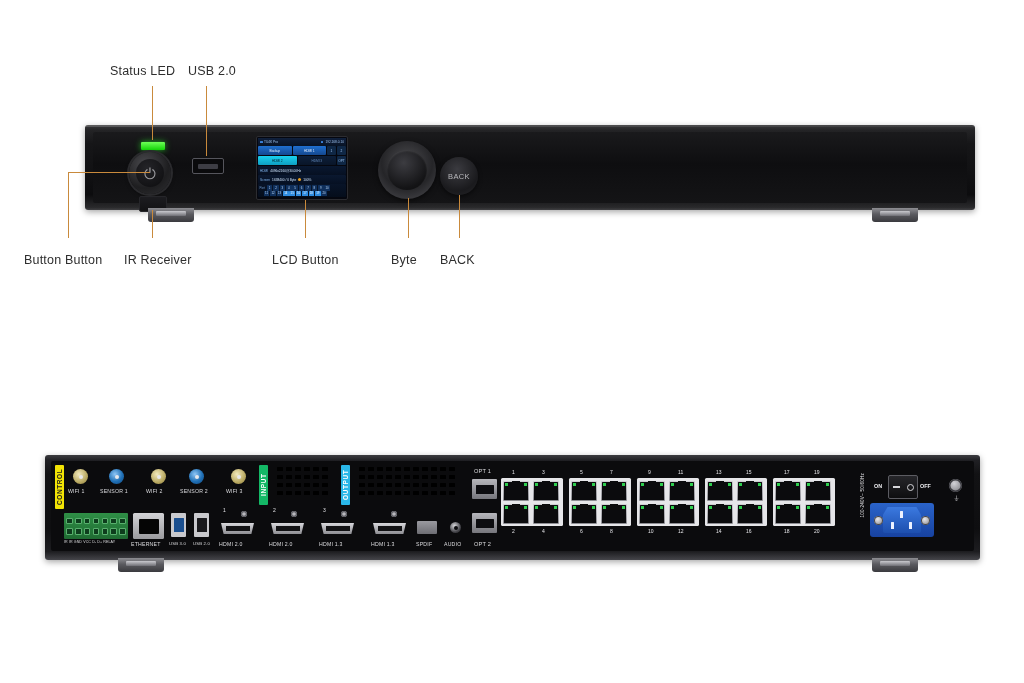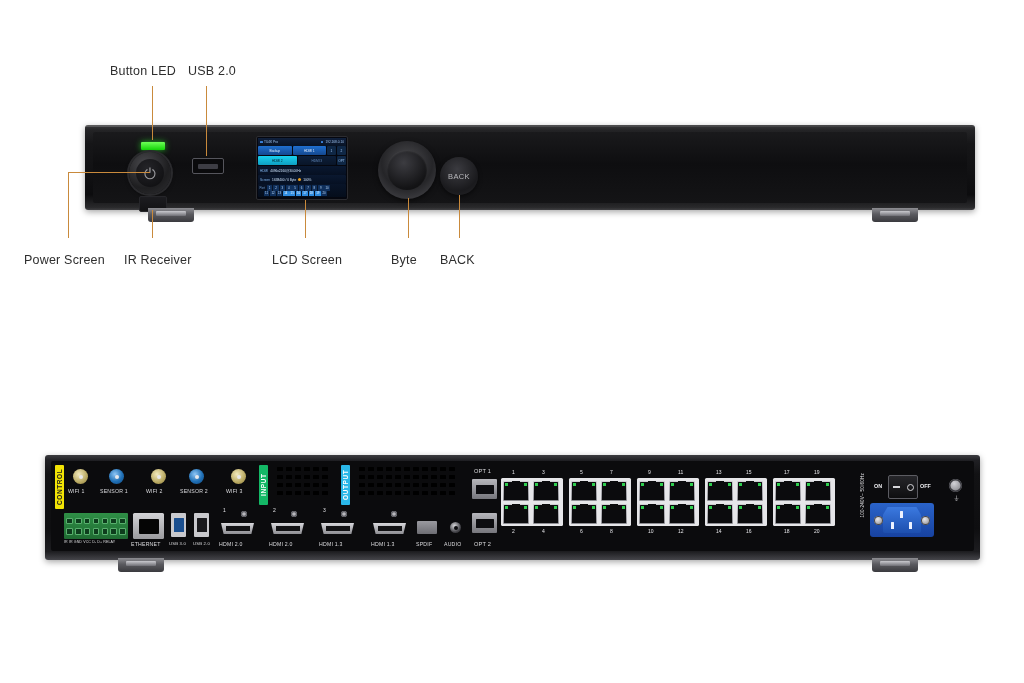--- a/index.html
+++ b/index.html
@@ -382,25 +382,25 @@
 
 <div class="leader v" style="left:152px;top:86px;height:54px;"></div>
 <div class="leader v" style="left:206px;top:86px;height:70px;"></div>
 <div class="leader h" style="left:68px;top:172px;width:82px;"></div>
 <div class="leader v" style="left:68px;top:172px;height:66px;"></div>
 <div class="leader v" style="left:152px;top:210px;height:28px;"></div>
 <div class="leader v" style="left:305px;top:200px;height:38px;"></div>
 <div class="leader v" style="left:408px;top:198px;height:40px;"></div>
 <div class="leader v" style="left:459px;top:195px;height:43px;"></div>
 
-<div class="callout" style="left:110px;top:64px;">Button LED</div>
+<div class="callout" style="left:110px;top:64px;">Status LED</div>
 <div class="callout" style="left:188px;top:64px;">USB 2.0</div>
-<div class="callout" style="left:24px;top:253px;">Power Screen</div>
+<div class="callout" style="left:24px;top:253px;">Button Button</div>
 <div class="callout" style="left:124px;top:253px;">IR Receiver</div>
-<div class="callout" style="left:272px;top:253px;">LCD Screen</div>
+<div class="callout" style="left:272px;top:253px;">LCD Button</div>
 <div class="callout" style="left:391px;top:253px;">Byte</div>
 <div class="callout" style="left:440px;top:253px;">BACK</div>
 
 <div id="rear-panel">
   <div class="rear-inner">
 
     <div class="vtab" id="tab-control" style="left:4px;top:4px;width:9px;height:44px;">CONTROL</div>
     <div class="vtab" id="tab-input" style="left:208px;top:4px;width:9px;height:40px;">INPUT</div>
     <div class="vtab" id="tab-output" style="left:290px;top:4px;width:9px;height:40px;">OUTPUT</div>
 

